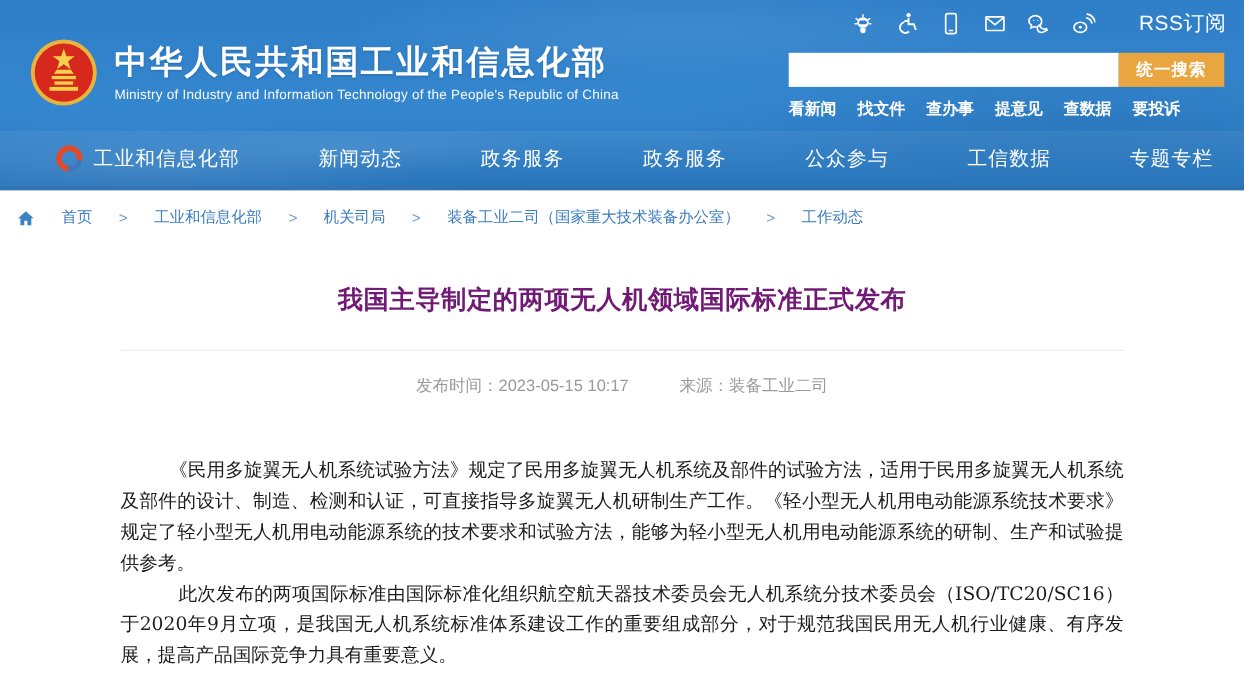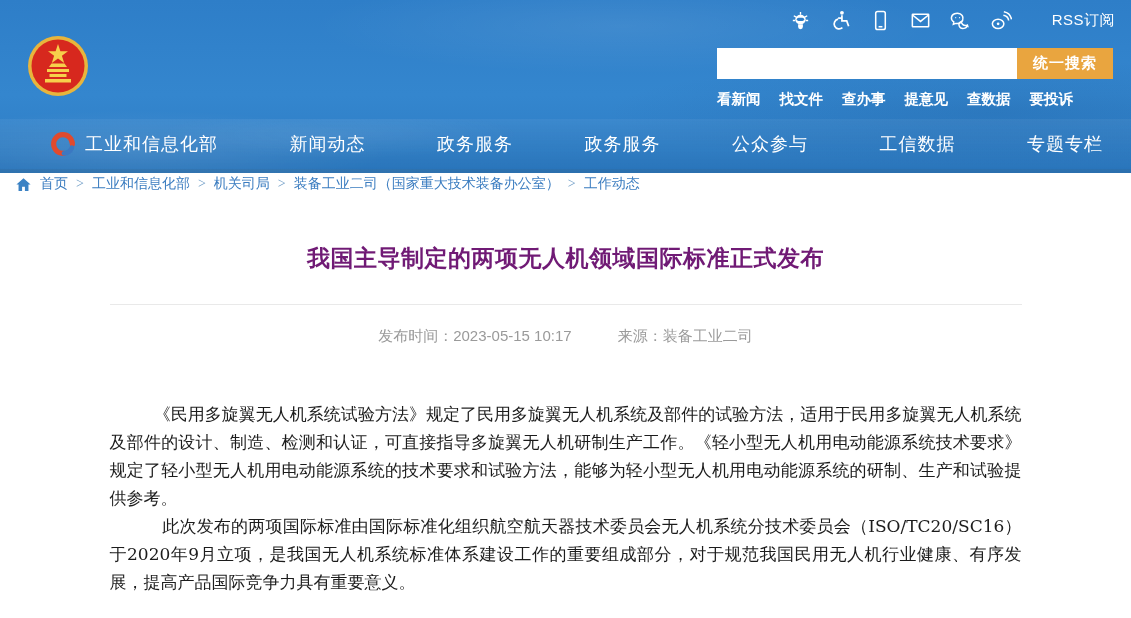--- a/index.html
+++ b/index.html
@@ -11,21 +11,21 @@
     position:relative;width:1131px;height:173px;color:#fff;
     background:
       radial-gradient(ellipse 420px 70px at 12% 88%, rgba(255,255,255,0.10), transparent 60%),
       radial-gradient(ellipse 520px 80px at 55% 15%, rgba(255,255,255,0.08), transparent 60%),
       radial-gradient(ellipse 650px 90px at 88% 65%, rgba(10,60,120,0.16), transparent 60%),
       linear-gradient(180deg,#2E7EC8 0%,#3486CE 55%,#2C7BC3 100%);
   }
   .topbar{position:absolute;top:8px;right:16px;display:flex;align-items:center;gap:16px;}
   .tb-icon{width:24px;height:24px;display:inline-flex;align-items:center;justify-content:center;cursor:pointer;}
   .tb-icon svg{width:23px;height:23px;}
-  .rss{font-size:15px;color:#fff;cursor:pointer;letter-spacing:0.5px;padding-left:23px;}
+  .rss{font-size:19px;color:#fff;cursor:pointer;letter-spacing:0.5px;padding-left:23px;}
 
   .brand{position:absolute;left:26px;top:34px;display:flex;align-items:center;}
   .emblem{width:64px;height:64px;flex:0 0 auto;}
   .brand-text{margin-left:14px;}
   .site-title{font-size:30px;font-weight:bold;letter-spacing:2px;line-height:34px;text-shadow:0 1px 2px rgba(0,40,80,0.25);}
   .site-subtitle{font-size:12.3px;margin-top:5px;letter-spacing:0.2px;opacity:0.96;}
 
   .search-area{position:absolute;top:48px;right:18px;width:396px;}
   .search-row{display:flex;height:31px;}
   .search-input{flex:1;border:none;outline:none;height:31px;padding:0 10px;font-size:14px;background:#fff;border-radius:0;}
@@ -39,21 +39,21 @@
     background:
       radial-gradient(ellipse 300px 40px at 30% 30%, rgba(255,255,255,0.07), transparent 60%),
       linear-gradient(180deg, rgba(255,255,255,0.05), rgba(12,60,110,0.10));
     border-bottom:4px solid rgba(15,70,115,0.28);
   }
   .nav-logo{position:absolute;left:48px;top:10px;width:30px;height:30px;}
   .nav-items{display:flex;justify-content:space-between;align-items:center;margin-left:85px;margin-right:28px;flex:1;}
   .nav-item{color:#fff;font-size:18px;text-decoration:none;cursor:pointer;white-space:nowrap;letter-spacing:1px;}
 
   
-  .breadcrumb{margin:2px 0 0 15px;display:flex;align-items:center;gap:8px;font-size:14px;color:#3A7CC0;font-family:Liberation Serif, serif;}
+  .breadcrumb{margin:16px 0 0 15px;display:flex;align-items:center;gap:24px;font-size:14px;color:#3A7CC0;}
   .bc-home-icon{width:17px;height:17px;display:inline-flex;}
   .bc-link{color:#3A7CC0;text-decoration:none;cursor:pointer;white-space:nowrap;}
   .bc-sep{color:#6E9CC6;}
 
   
   .article{width:912px;margin:0 auto;}
   .article-title{font-size:23px;font-weight:bold;color:#701a75;text-align:center;margin:50px 0 0 0;font-family:"Liberation Sans","DejaVu Sans",sans-serif;letter-spacing:0.5px;}
   .divider{border-top:1px solid #E9E9E9;margin-top:30px;}
   .meta{margin-top:22px;text-align:center;color:#9A9A9A;font-size:15px;}
   .meta .src{margin-left:42px;}
@@ -121,20 +121,24 @@
       <svg viewBox="0 0 64 64">
         <circle cx="32" cy="32" r="30" fill="#E8B53C"></circle>
         <circle cx="32" cy="32" r="26.5" fill="#D7281E"></circle>
         <polygon fill="#F7D04B" points="32,10 34.4,17.2 42,17.2 35.9,21.7 38.2,29 32,24.5 25.8,29 28.1,21.7 22,17.2 29.6,17.2"></polygon>
         <path d="M23 33 h18 l-2.5 -3.5 h-13 z" fill="#F7D04B"></path>
         <rect x="21" y="35" width="22" height="3" fill="#F7D04B"></rect>
         <rect x="23.5" y="40" width="17" height="3" fill="#F7D04B"></rect>
         <rect x="19" y="45" width="26" height="3.5" fill="#F7D04B"></rect>
       </svg>
     </span>
+    <div class="brand-text">
+      <div class="site-title">中华人民共和国工业和信息化部</div>
+      <div class="site-subtitle">Ministry of Industry and Information Technology of the People's Republic of China</div>
+    </div>
   </div>
 
   <div class="search-area">
     <div class="search-row">
       <input class="search-input" type="text" value="" style="">
       <button class="search-btn">统一搜索</button>
     </div>
     <div class="quick-links">
       <a class="ql">看新闻</a>
       <a class="ql">找文件</a>

